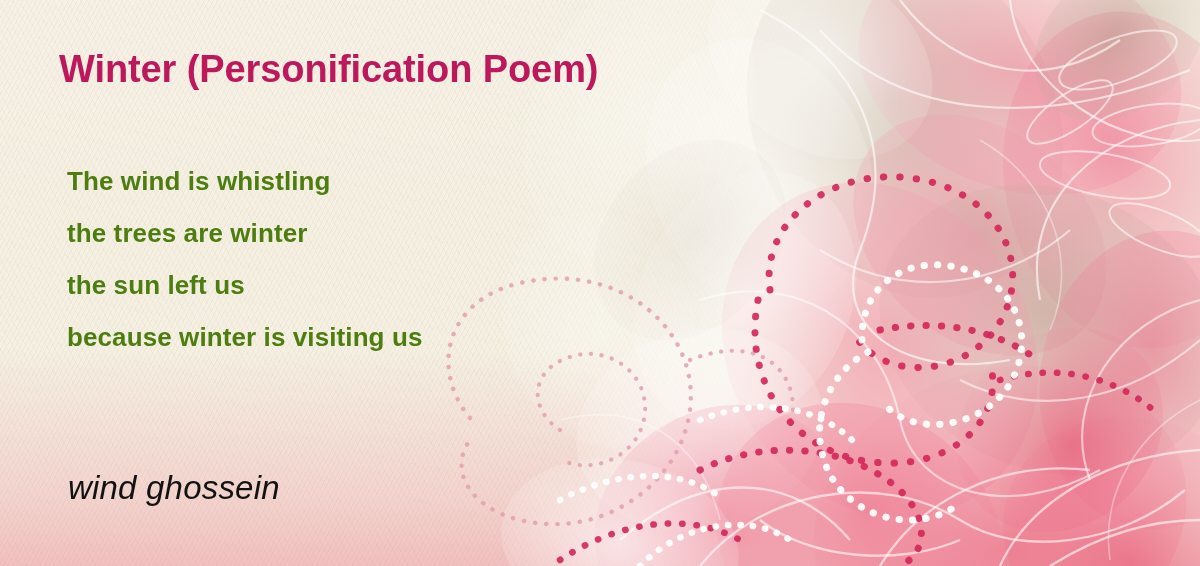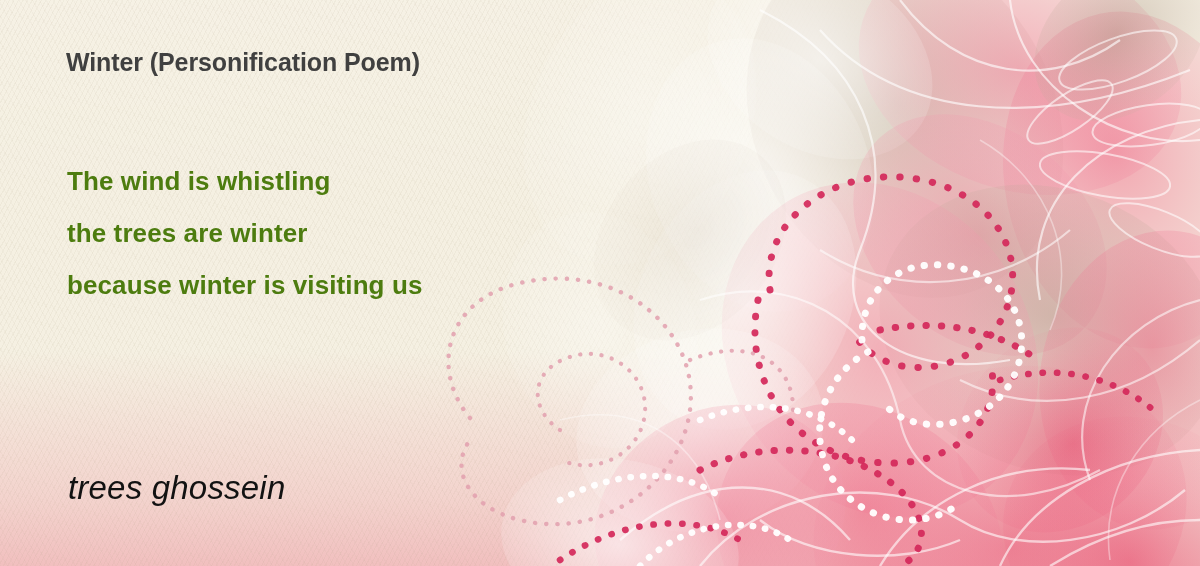--- a/index.html
+++ b/index.html
@@ -77,25 +77,25 @@
   }
 
   
   #content {
     position: relative;
     z-index: 5;
   }
 
   #poem-title {
     position: absolute;
-    left: 66px;
+    left: 59px;
     top: 48px;
-    font-size: 25px;
+    font-size: 38px;
     font-weight: bold;
-    color: #404040;
+    color: #be185d;
     letter-spacing: -0.1px;
     white-space: nowrap;
   }
 
   #poem-body {
     position: absolute;
     left: 67px;
     top: 155px;
   }
 
@@ -255,20 +255,21 @@
     </svg>
   </div>
 
   <div id="content">
 
     <div id="poem-title">Winter (Personification Poem)</div>
 
     <div id="poem-body">
       <div class="poem-line">The wind is whistling</div>
       <div class="poem-line">the trees are winter</div>
+      <div class="poem-line">the sun left us</div>
       <div class="poem-line">because winter is visiting us</div>
     </div>
 
-    <div id="poem-author">trees ghossein</div>
+    <div id="poem-author">wind ghossein</div>
 
   </div>
 
 </div>
 
 </body></html>

